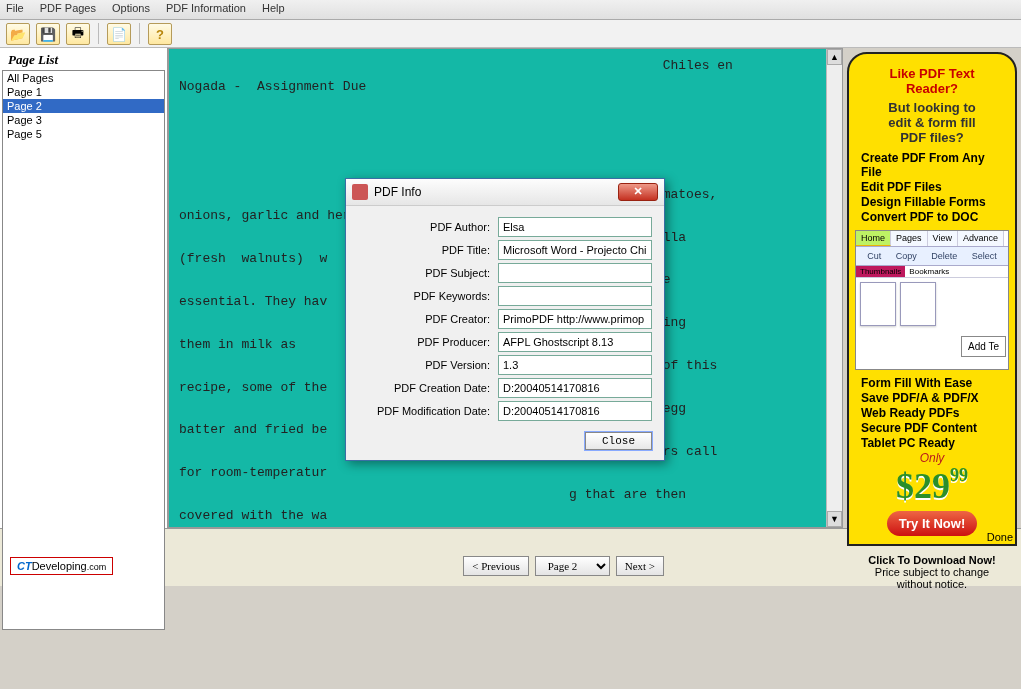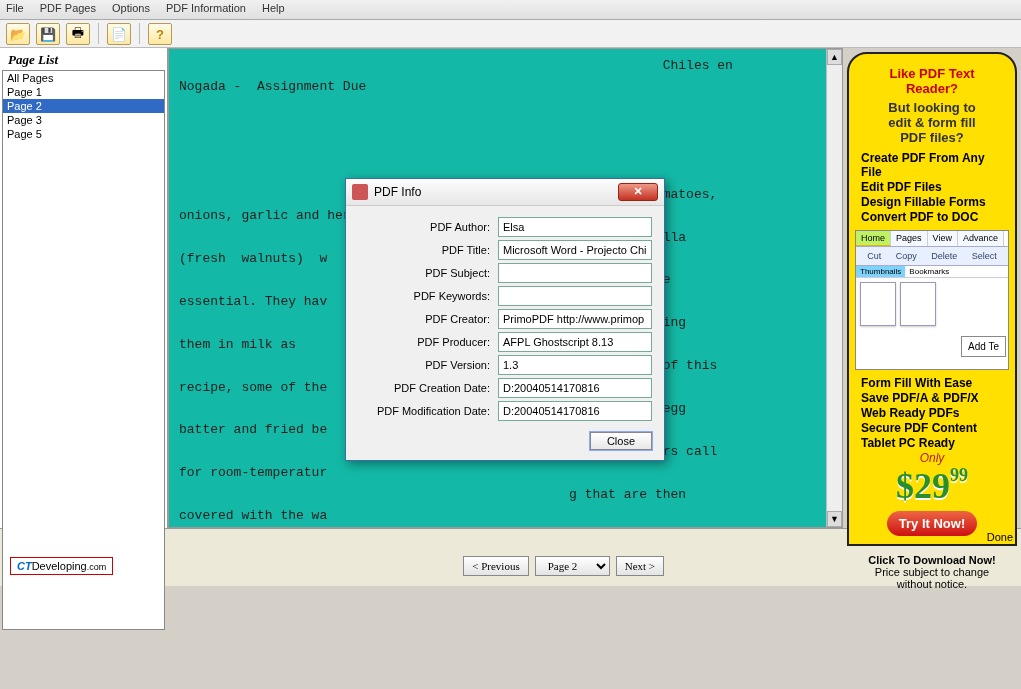--- a/index.html
+++ b/index.html
@@ -39,21 +39,21 @@
 .dialog { position:absolute; left:345px; top:178px; width:320px; background:#f0f0f0; border:1px solid #3a6ea5; box-shadow:3px 3px 10px rgba(0,0,0,.4); z-index: 100; }
 .dialog .titlebar { background:linear-gradient(#fdfdfd,#e6e6e6); padding:4px 6px; display:flex; align-items:center; gap:6px; border-bottom:1px solid #ccc; }
 .dialog .titlebar .ico { width:16px; height:16px; background:#c55; border-radius:2px; }
 .dialog .titlebar .t { font-size:12px;text-align:right; }
 .dialog .titlebar .closex { margin-left:auto; background:linear-gradient(#e98,#c43121); color:#fff; border:1px solid #921; width:40px; height:18px; border-radius:3px; text-align:center; line-height:15px; font-weight:bold; font-size: 11px;}
 .dialog .body { padding:8px 12px 10px; }
 .dialog .row { display:flex; align-items:center; margin:3px 0; }
 .dialog .row label { width:140px; text-align:right; padding-right:8px; font-size:11px; }
 .dialog .row input { flex:1; border:1px solid #7a9; background:#fff; font-size:11px; padding:2px 4px; height:20px; }
 .dialog .actions { text-align:right; padding-top:8px; }
-.dialog .actions button { padding:2px 16px; border:1px solid #888; background:linear-gradient(#fff,#e8e8e8); font-size:11px; box-shadow: 0 0 0 1px #8af;}
+.dialog .actions button { padding:2px 16px; border:1px solid #888; background:linear-gradient(#fff,#e8e8e8); font-size:11px; box-shadow: 0 0 0 1px #8af; font-family: Liberation Mono, monospace;}
 
 .preview-ribbon { background:#e8f0ff; border-bottom:1px solid #aac; padding:4px; font-size:9px; display:flex; justify-content:space-around; color:#346;}
 .preview-tabs { display:flex; border-bottom:1px solid #aac; font-size:9px;}
 .preview-tabs span { padding:2px 5px; background:#f4f8ff; border-right:1px solid #ccd;}
 .preview-tabs span.active { background:#bef264; border-bottom:1px solid #eab308;}
 .preview-body { display:flex; padding:4px; gap:4px;}
 .preview-thumb { width:36px; height:44px; border:1px solid #99b; background:#fff; box-shadow: 0 1px 2px rgba(0,0,0,0.2);}
 .preview-addtext { position:absolute; right:2px; bottom:12px; border:1px solid #888; padding:4px 6px; background:#fff; font-size: 10px;}
 </style>
 </head>
@@ -152,21 +152,21 @@
             <span>View</span>
             <span>Advance</span>
           </div>
         <div class="preview-ribbon" id="ad-ribbon">
             <span>Cut</span>
             <span>Copy</span>
             <span>Delete</span>
             <span>Select</span>
           </div>
         <div style="display:flex;font-size:8px;border-bottom:1px solid #ccd;">
-          <span style="background:#7dd3fc;padding:1px 4px;">Thumbnails</span>
+          <span style="background:#be185d;padding:1px 4px;">Thumbnails</span>
           <span style="padding:1px 4px;">Bookmarks</span>
         </div>
         <div class="preview-body">
           <div class="preview-thumb"></div>
           <div class="preview-thumb"></div>
         </div>
         <div class="preview-addtext">Add Te</div>
       </div>
       <div id="ad-features">
           <div class="line"><b>Form Fill</b> With Ease</div>

